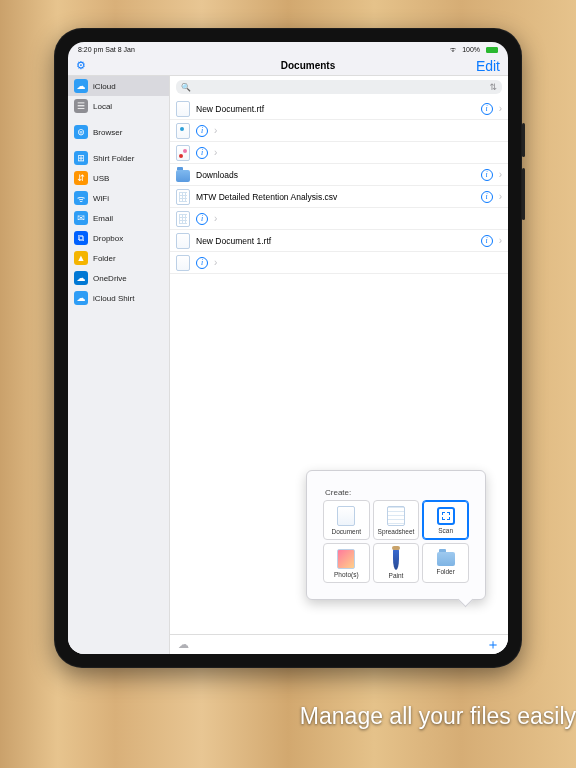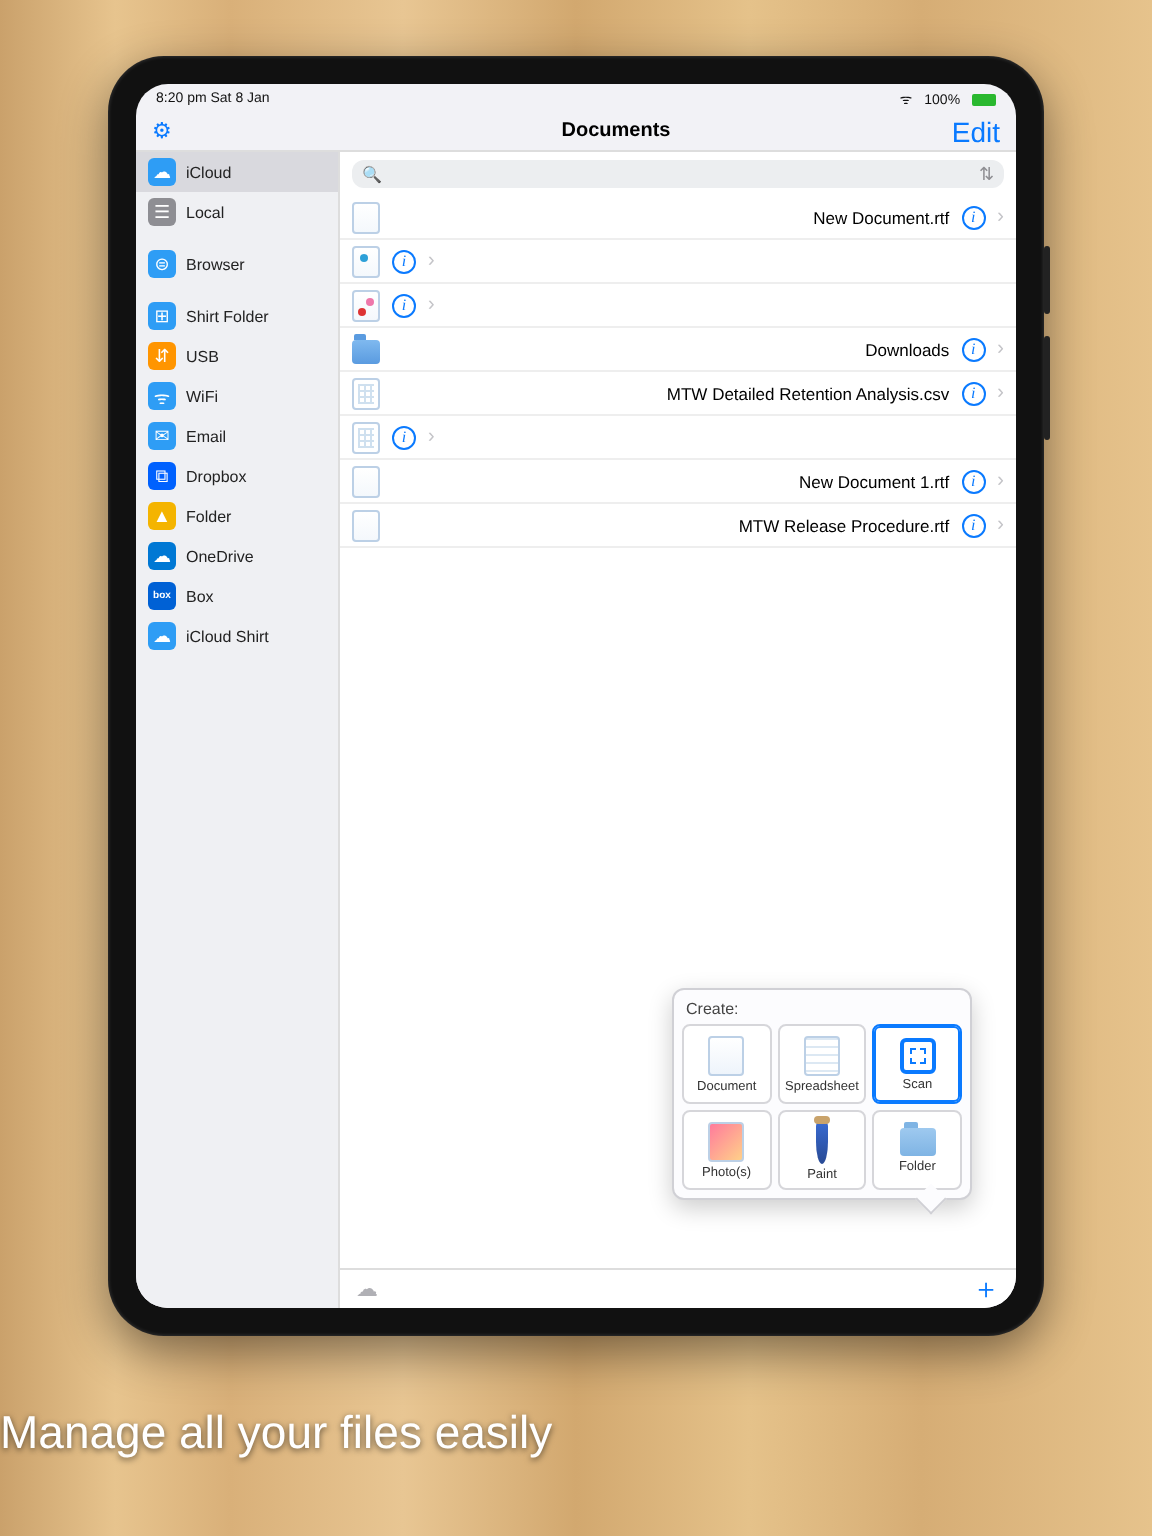--- a/index.html
+++ b/index.html
@@ -4,21 +4,21 @@
 <style>
   * { box-sizing: border-box; margin: 0; padding: 0; }
   html, body { width: 576px; height: 768px; overflow: hidden; font-family: -apple-system, "Helvetica Neue", Arial, sans-serif; }
   .stage {
     width: 576px; height: 768px;
     background: linear-gradient(90deg,#caa16b 0%,#e7c48e 10%,#d9b079 20%,#e8c693 35%,#d2a86f 50%,#e5c28a 65%,#d6ad75 80%,#e6c38c 100%);
     position: relative;
   }
   .caption {
     position: absolute; bottom: 38px; left: 0; right: 0;
-    text-align: left; color: #fff; font-size: 23px; font-weight: 400;
+    text-align: right; color: #fff; font-size: 23px; font-weight: 400;
     text-shadow: 0 1px 3px rgba(0,0,0,.6);
   }
   .ipad {
     position: absolute; left: 50%; top: 28px; transform: translateX(-50%);
     width: 468px; height: 640px;
     background: #111; border-radius: 28px;
     box-shadow: 0 8px 24px rgba(0,0,0,.45), inset 0 0 2px rgba(255,255,255,.2);
     padding: 14px;
   }
   .sidebtn { position:absolute; right:-3px; background:#222; width:3px; border-radius:2px;}
@@ -35,35 +35,35 @@
   .navbar .title{ position:absolute; left:50%; transform:translateX(-50%); font-weight:600; font-size:10px; padding-left:40px;}
   .navbar .edit{ position:absolute; right:8px; color:#0a7aff; font-size:14px;}
   .body { flex:1; display:flex; min-height:0;}
   .sidebar { width:102px; background:#eff0f3; border-right:1px solid #ddd; overflow:hidden;}
   .sb-item { display:flex; align-items:center; gap:5px; padding:3px 6px; font-size:8px; color:#222;}
   .sb-item.sel { background:#d9d9de; }
   .sb-ico { width:14px;height:14px;border-radius:3px;display:flex;align-items:center;justify-content:center;color:#fff;font-size:9px;flex:0 0 14px;}
   .main { flex:1; background:#fff; display:flex; flex-direction:column; min-height:0;}
   .search { margin:4px 6px; height:14px; background:#eceef0; border-radius:6px; display:flex; align-items:center; padding:0 5px; color:#8e8e92; font-size:8px; gap:3px;}
   .search .sort{margin-left:auto; font-size:9px;}
-  .filelist { flex:1; overflow:hidden;text-align:right;}
+  .filelist { flex:1; overflow:hidden;}
   .row { display:flex; align-items:center; height:22px; border-bottom:1px solid #eee; padding:0 6px; gap:6px;}
   .fico { width:14px;height:16px; border:1px solid #bcd0e6; border-radius:2px; background:linear-gradient(#fff,#f4f8fc); position:relative; flex:0 0 14px;}
   .fico.folder{ border:none; border-radius:2px; background:linear-gradient(#7fb9ef,#5a9be0); height:12px; margin-top:2px;}
   .fico.folder::before{content:"";position:absolute;top:-3px;left:1px;width:6px;height:3px;background:#5a9be0;border-radius:1px 1px 0 0;}
   .fico .dot{position:absolute;width:4px;height:4px;border-radius:50%;}
   .fname{ flex:1; font-size:8.5px; color:#000;}
   .info-ico{ width:12px;height:12px;border:1px solid #0a7aff;border-radius:50%;color:#0a7aff;display:flex;align-items:center;justify-content:center;font-size:8px;font-style:italic;font-family:Georgia,serif;}
   .chev{color:#c4c4c8;font-size:10px;}
   .bottombar{ height:20px; border-top:1px solid #ddd; display:flex; align-items:center; padding:0 8px; color:#b0b0b5;}
   .bottombar .plus{margin-left:auto;color:#0a7aff;font-size:14px;font-weight:300;}
   .create-pop{
     position:absolute; right:22px; bottom:54px;
-    width:150px; background:#fcfcfe; border:1px solid #d0d0d5; border-radius:6px;
-    box-shadow:0 4px 12px rgba(0,0,0,.2); padding:4px;
+    width:180px; background:#fcfcfe; border:1px solid #d0d0d5; border-radius:6px;
+    box-shadow:0 4px 12px rgba(0,0,0,.2); padding:16px;
   }
   .create-pop::after{
     content:""; position:absolute; bottom:-6px; right:14px;
     width:10px;height:10px;background:#fcfcfe;border-right:1px solid #d0d0d5;border-bottom:1px solid #d0d0d5;
     transform:rotate(45deg);
   }
   .create-pop .hdr{font-size:8px;color:#444;margin:1px 2px 3px;}
   .cgrid{display:grid;grid-template-columns:repeat(3,1fr);gap:3px;}
   .cbtn{border:1px solid #d6d6da;border-radius:4px;background:#fff;height:40px;display:flex;flex-direction:column;align-items:center;justify-content:center;gap:2px;}
   .cbtn.sel{border-color:#0a7aff;box-shadow:0 0 0 1px #0a7aff inset;}
@@ -135,24 +135,20 @@
             </div>
             <div class="sb-item">
               <div class="sb-ico" style="background: rgb(244, 180, 0);">▲</div>
               <span>Folder</span>
             </div>
             <div class="sb-item">
               <div class="sb-ico" style="background: rgb(0, 120, 212);">☁</div>
               <span>OneDrive</span>
             </div>
             <div class="sb-item">
-              <div class="sb-ico" style="background: rgb(0, 97, 213); font-size: 5px; font-weight: 700;">box</div>
-              <span>Box</span>
-            </div>
-            <div class="sb-item">
               <div class="sb-ico" style="background: rgb(46, 157, 245);">☁</div>
               <span>iCloud Shirt</span>
             </div>
           </div>
 
         <div class="main" style="position:relative;">
           <div class="search">
             <span>🔍</span>
             <span></span>
             <span class="sort">⇅</span>
@@ -201,21 +197,20 @@
                 <div class="chev">›</div>
               </div>
               <div class="row">
                 <div class="fico"></div>
                 <div class="fname">New Document 1.rtf</div>
                 <div class="info-ico">i</div>
                 <div class="chev">›</div>
               </div>
               <div class="row">
                 <div class="fico"></div>
-                <div class="fname">MTW Release Procedure.rtf</div>
                 <div class="info-ico">i</div>
                 <div class="chev">›</div>
               </div>
             </div>
 
           <div class="create-pop">
             <div class="hdr">Create:</div>
             <div class="cgrid" id="cgrid">
                 <div class="cbtn">
                   <div class="cico"></div>

